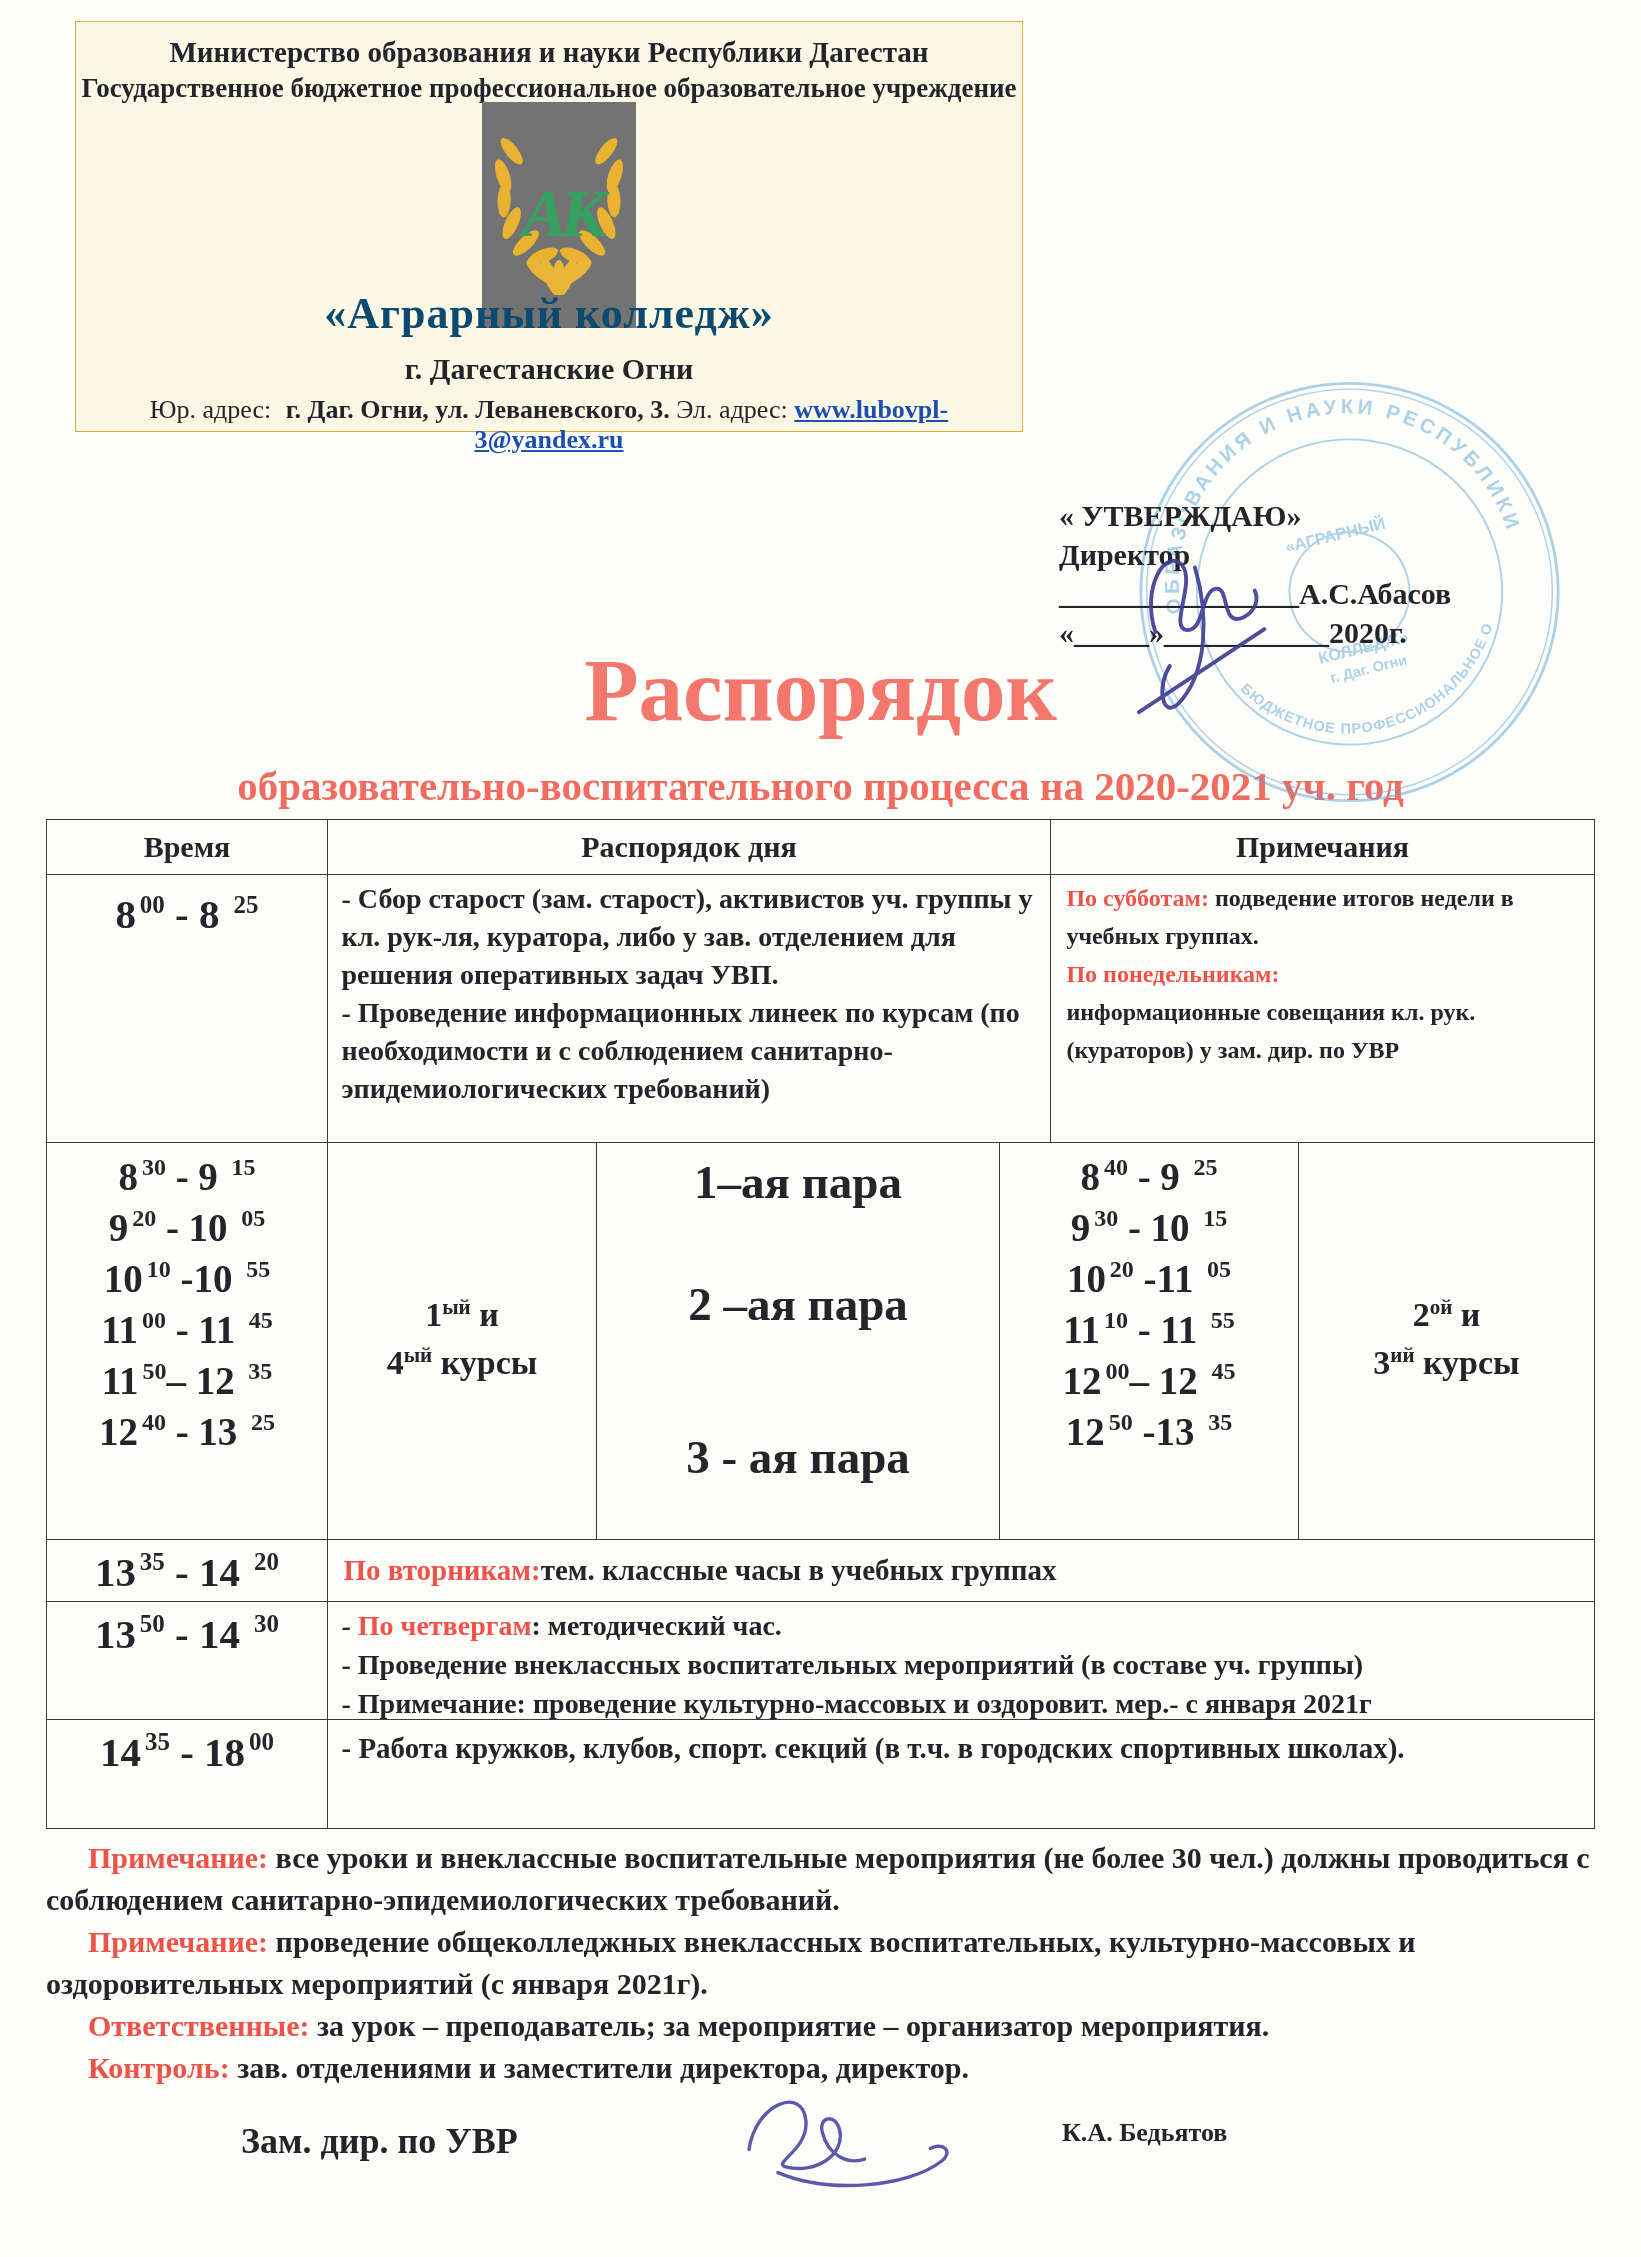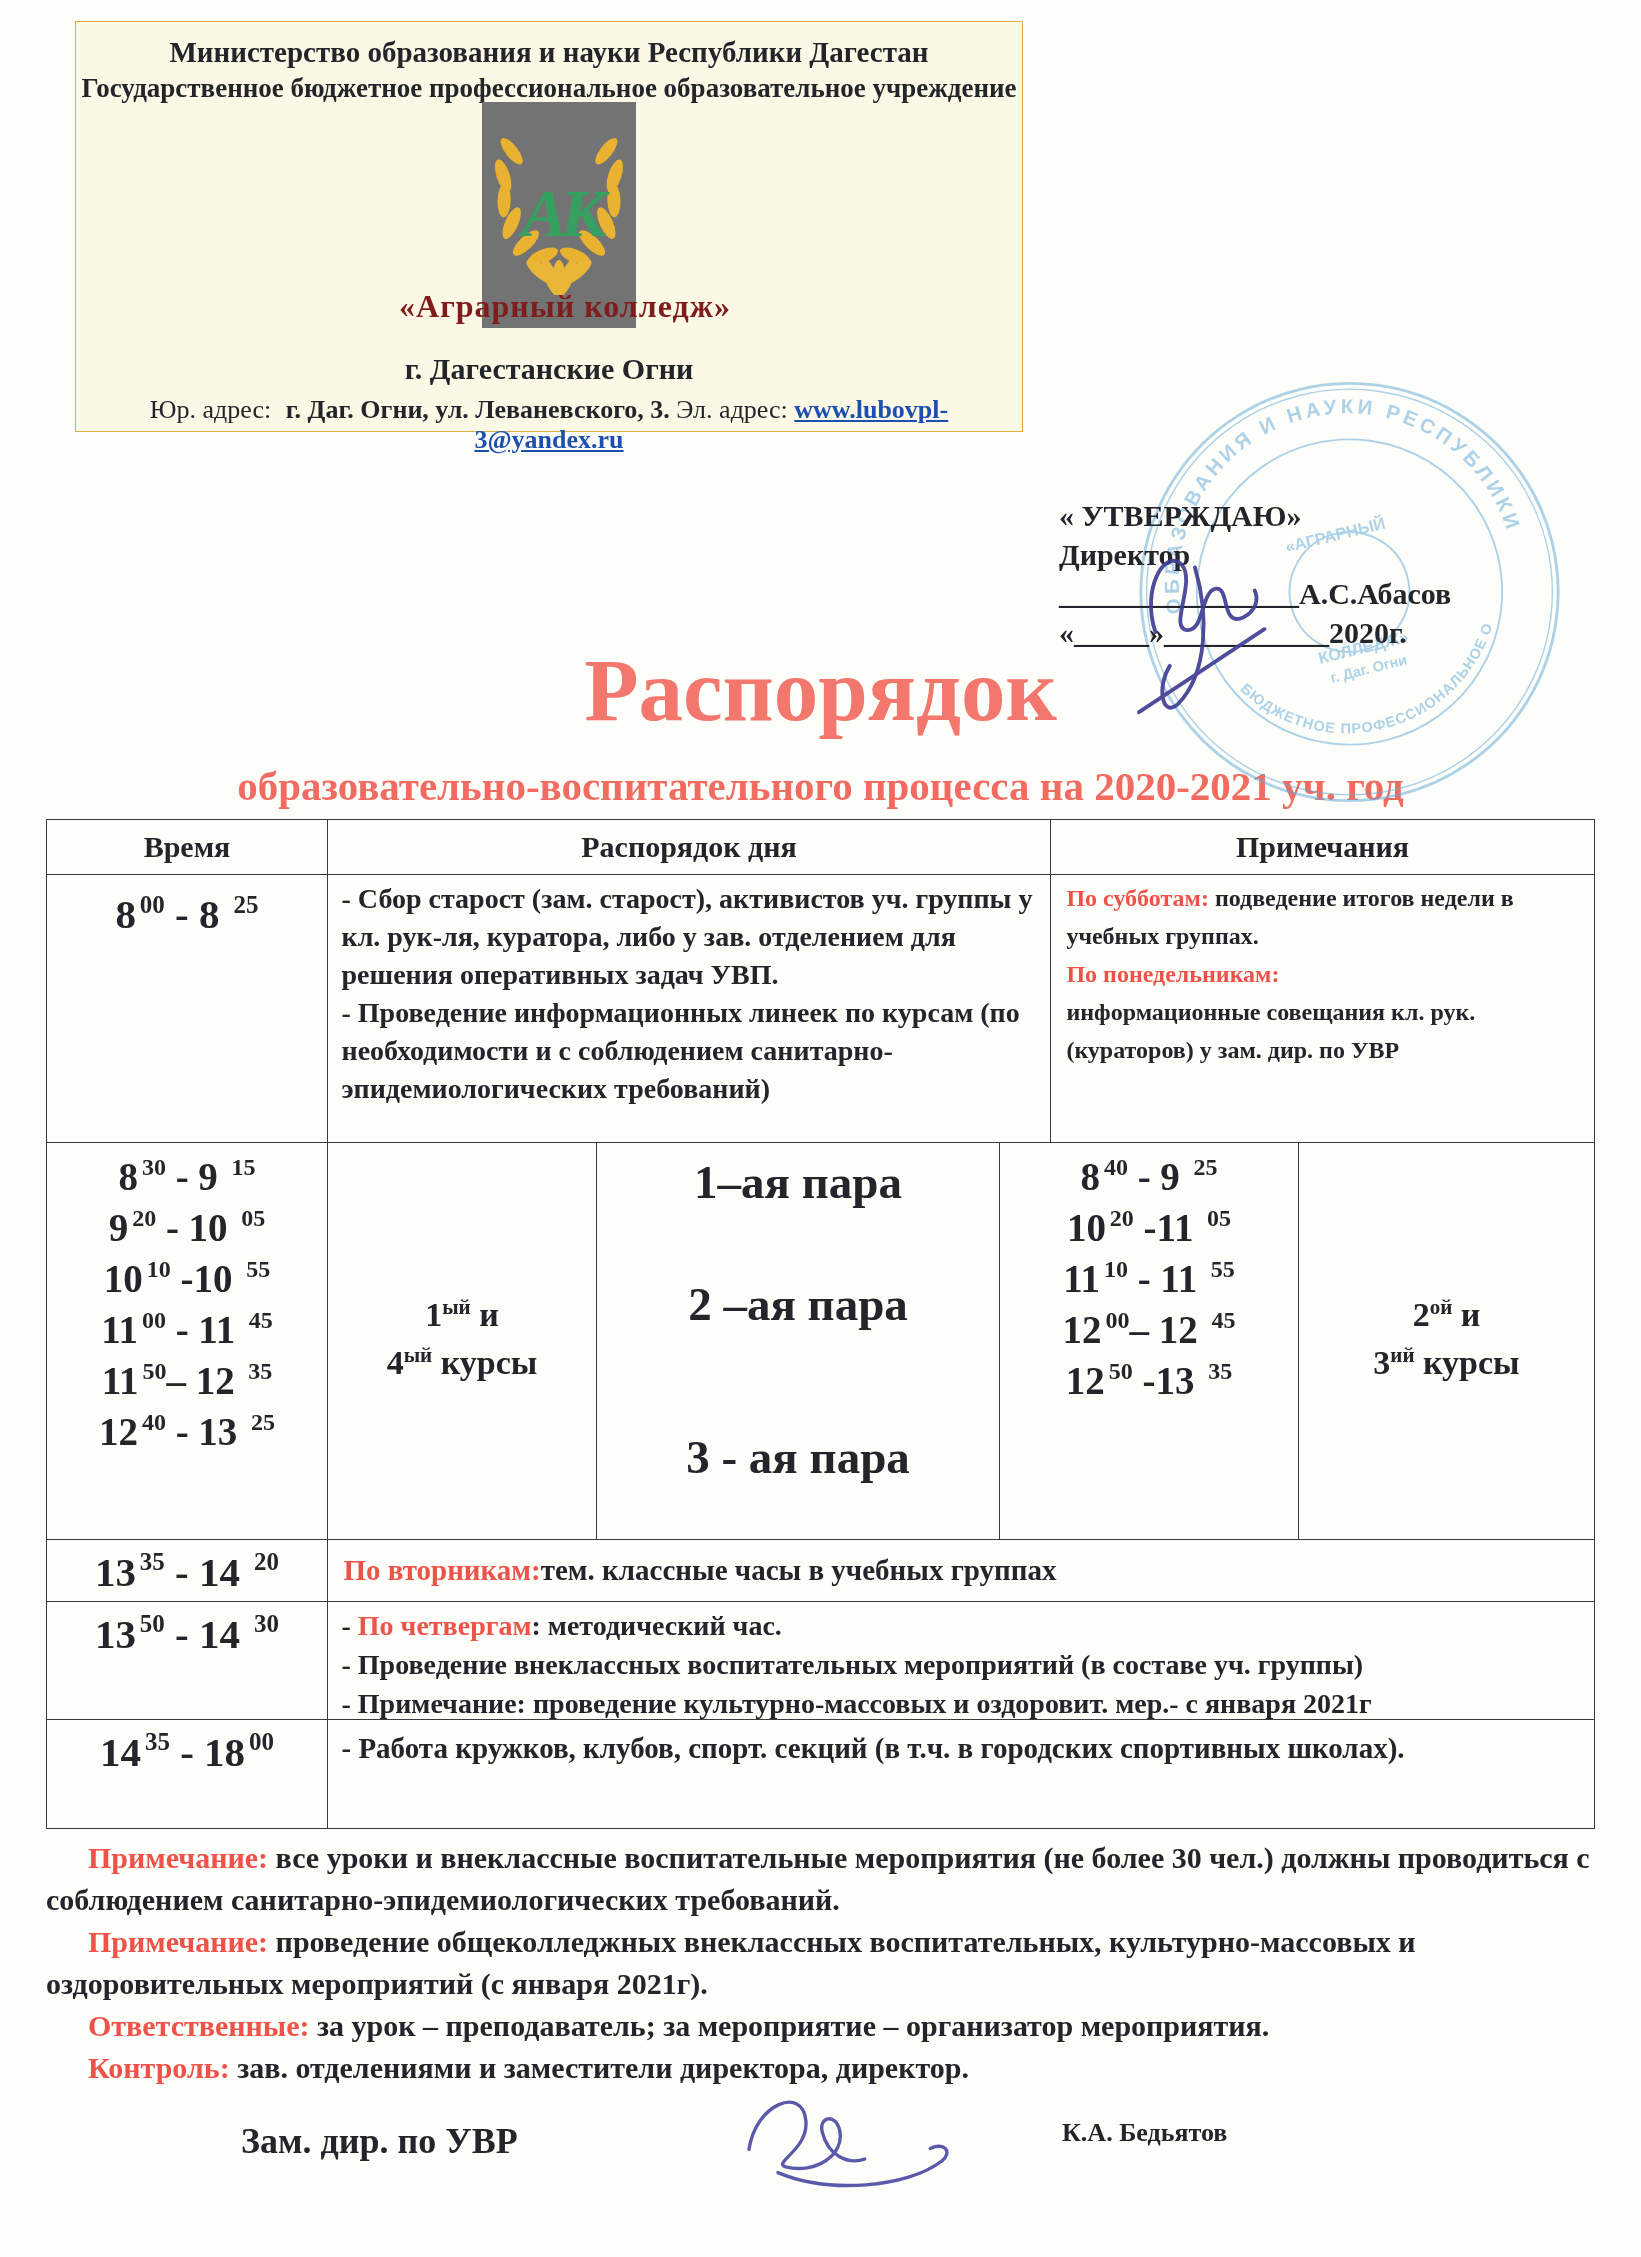--- a/index.html
+++ b/index.html
@@ -8,21 +8,21 @@
     background:#fdfdfa;color:#24252b;
     font-family:"Liberation Serif","DejaVu Serif",serif;
     font-weight:bold;overflow:hidden;
   }
   .abs{position:absolute;}
   
   .letterhead{left:75px;top:21px;width:946px;height:409px;background:#fcf8e6;border:1.9px solid #e3aa3e;}
   .lh-ministry{margin-top:13.5px;text-align:center;font-size:29px;}
   .lh-institution{margin-top:4.8px;text-align:center;font-size:27px;}
   .logo{position:absolute;left:406px;top:80px;width:154px;height:226px;background:#737373;}
-  .college-name{position:absolute;top:266px;width:100%;text-align:center;font-size:32px;color:#7f1d1d;letter-spacing:1px;margin-left:16px;}
+  .college-name{position:absolute;top:266px;width:100%;text-align:center;font-size:44px;color:#0c4a6e;letter-spacing:1px;}
   .city{position:absolute;top:330px;width:100%;text-align:center;font-size:30px;}
   .address{position:absolute;top:373px;width:100%;text-align:center;font-size:26px;font-weight:normal;}
   .address b{font-weight:bold;margin-left:8px;}
   .email{color:#1d4fb0;font-weight:bold;text-decoration:underline;cursor:pointer;}
   
   .stamp{left:1108px;top:365px;width:483px;height:454px;opacity:.5;z-index:1;}
   .approval{left:1059px;top:496px;width:483px;font-size:30px;line-height:39px;z-index:2;}
   .sig-director{left:1112px;top:521px;width:217px;height:198px;z-index:3;}
   
   .doc-title{top:637px;left:0;width:100%;text-align:center;font-size:89px;line-height:106px;color:#f3776c;}
@@ -195,20 +195,21 @@
     <div class="c course">
       <div class="inner"><span>1</span><span class="sp">ый</span><span> и</span><br><span>4</span><span class="sp">ый</span><span> курсы</span></div>
     </div>
     <div class="c pairs">
       <div class="pair">1–ая пара</div>
       <div class="pair p2">2 –ая пара</div>
       <div class="pair p3">3 - ая пара</div>
     </div>
     <div class="c">
       <div class="time t2 pt8"><span>8</span><span class="sp">40</span><span> - 9 </span><span class="sp">25</span></div>
+      <div class="time t2"><span>9</span><span class="sp">30</span><span> - 10 </span><span class="sp">15</span></div>
       <div class="time t2 gap"><span>10</span><span class="sp">20</span><span> -11 </span><span class="sp">05</span></div>
       <div class="time t2"><span>11</span><span class="sp">10</span><span> - 11 </span><span class="sp">55</span></div>
       <div class="time t2 gap"><span>12</span><span class="sp">00</span><span>– 12 </span><span class="sp">45</span></div>
       <div class="time t2"><span>12</span><span class="sp">50</span><span> -13 </span><span class="sp">35</span></div>
     </div>
     <div class="c last course">
       <div class="inner"><span>2</span><span class="sp">ой</span><span> и</span><br><span>3</span><span class="sp">ий</span><span> курсы</span></div>
     </div>
   </div>
 

